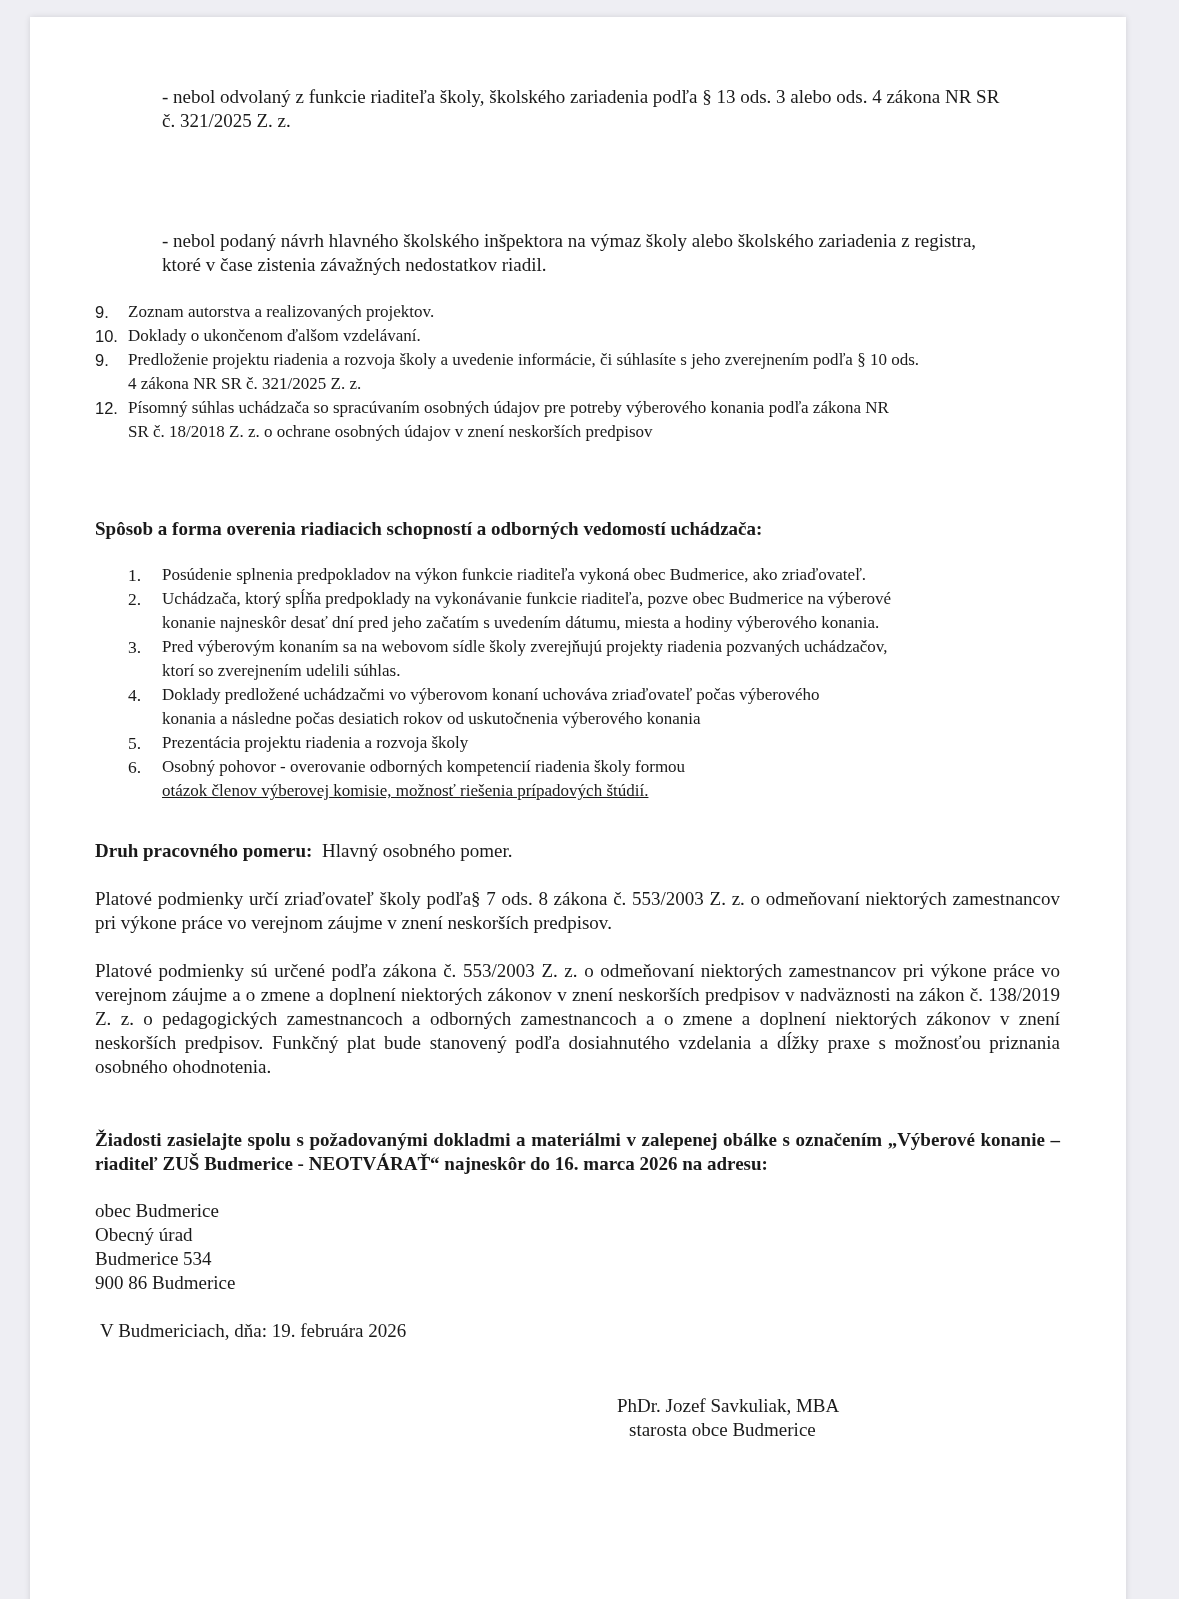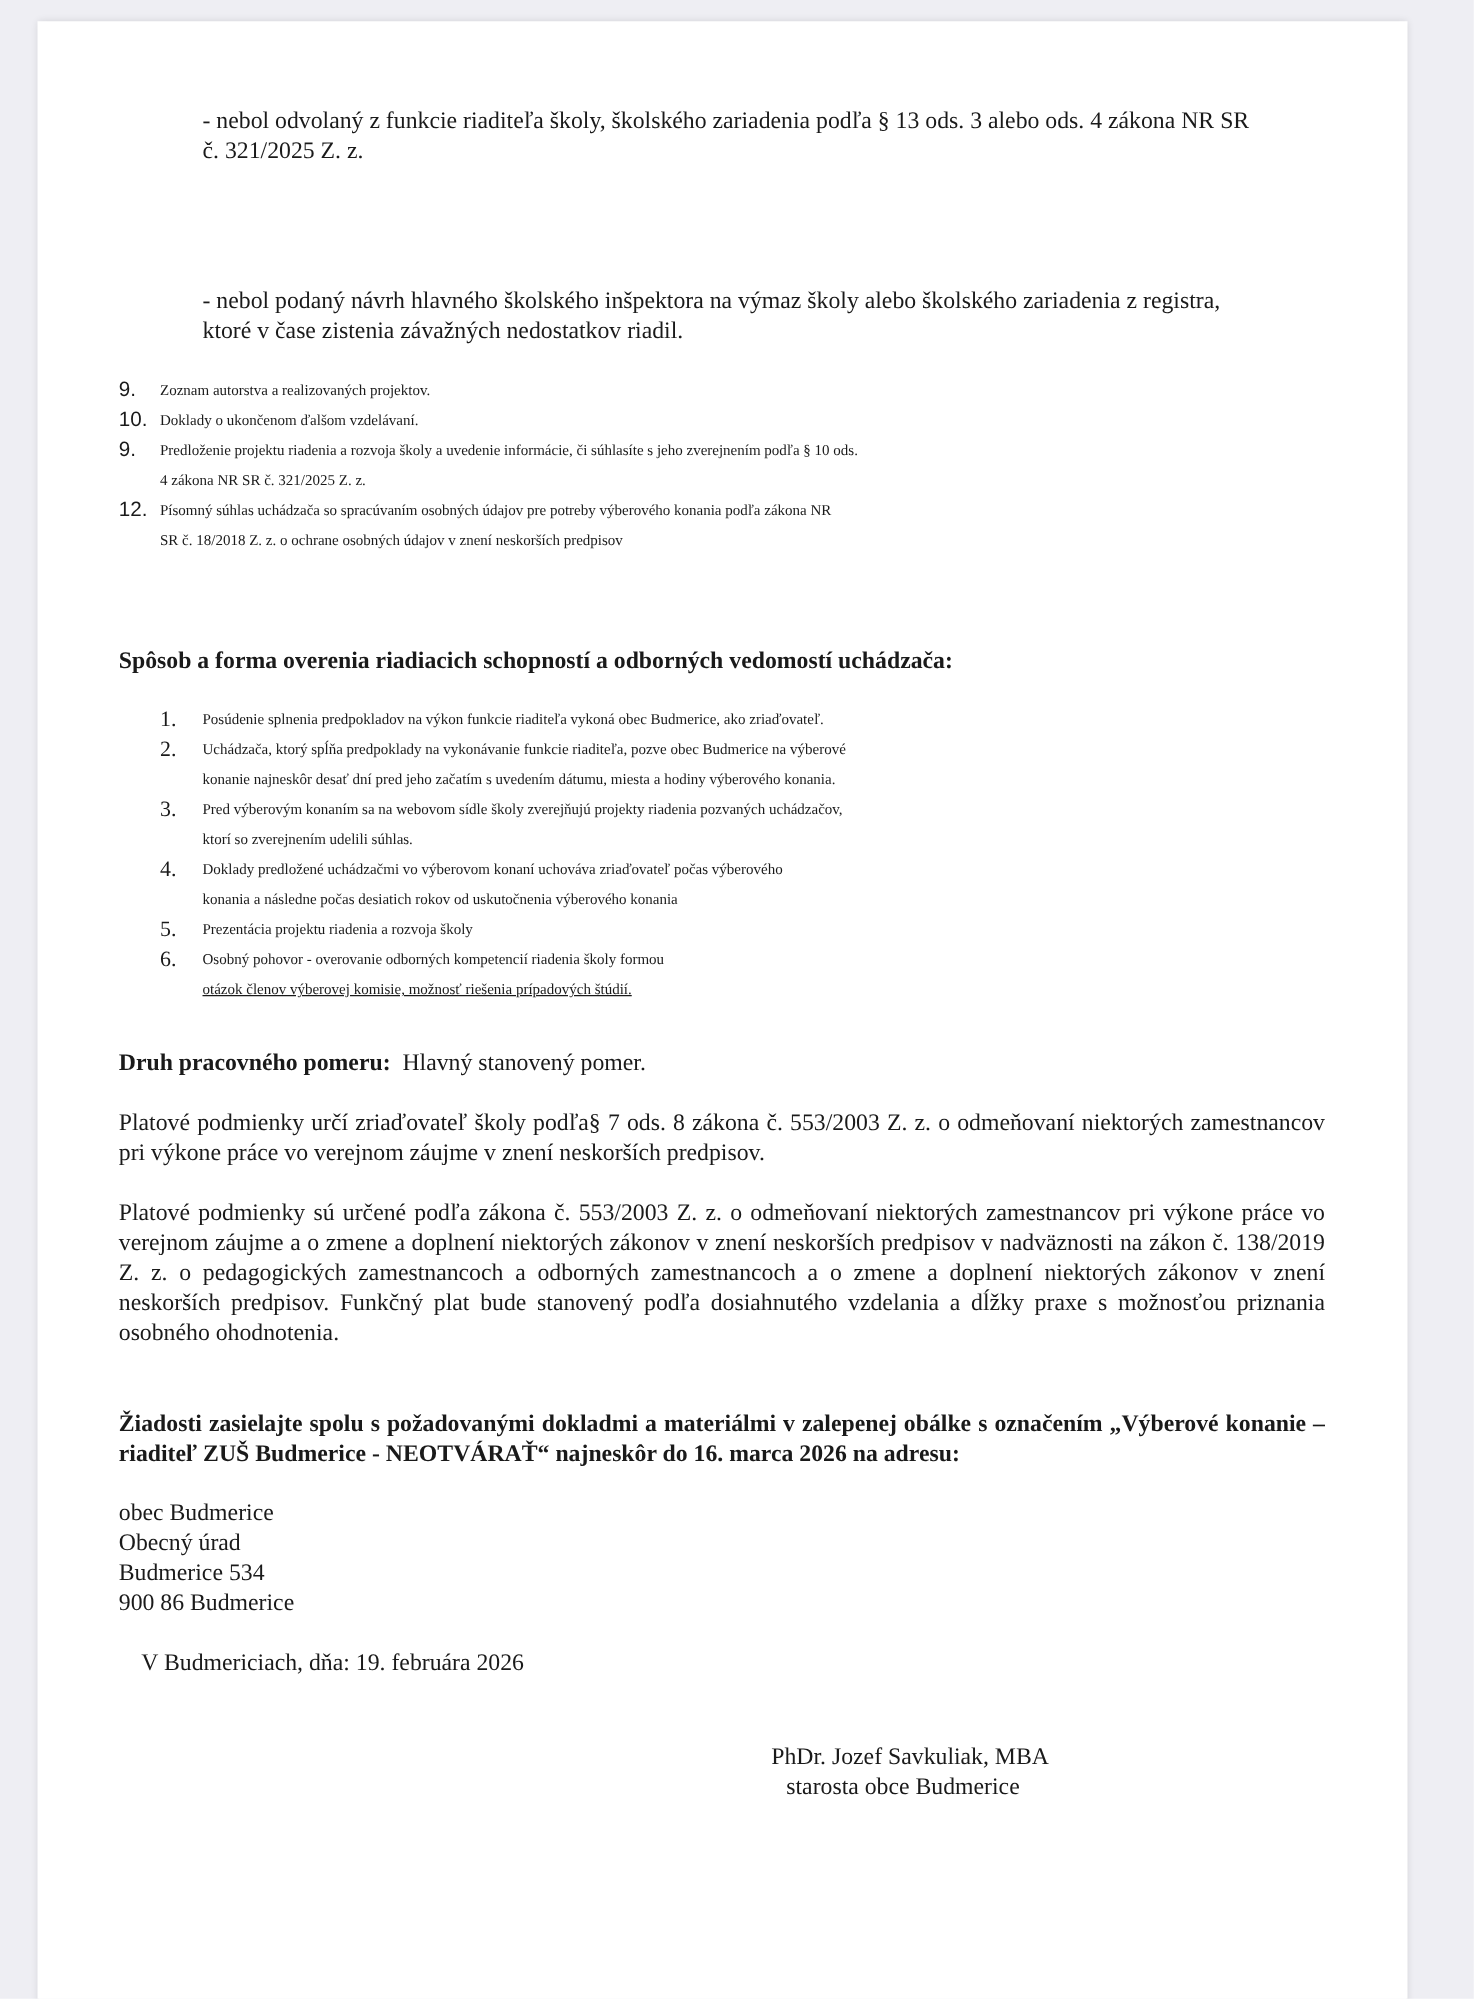--- a/index.html
+++ b/index.html
@@ -36,21 +36,21 @@
       text-align-last: left;
       white-space: normal;
     }
     .num {
       position: absolute;
       font-size: 17.5px;
       line-height: 24px;
     }
     .item-text {
       position: absolute;
-      font-size: 12px;
+      font-size: 17px;
       line-height: 24px;
     }
     .sans-num {
       font-family: "Liberation Sans", "DejaVu Sans", sans-serif;
       font-size: 16.5px;
     }
     .line { display: block; white-space: nowrap; }
   </style>
 </head>
 <body>
@@ -117,34 +117,34 @@
     </div>
     <div>
       <span class="num" style="left:98px; top:738px;">6.</span>
       <span class="item-text txt" style="left:132px; top:738px;">Osobný pohovor - overovanie odborných kompetencií riadenia školy formou</span>
       <span class="item-text txt" style="left:132px; top:762px;text-decoration:underline;">otázok členov výberovej komisie, možnosť riešenia prípadových štúdií.</span>
     </div>
   </div>
 
   <div class="abs txt" style="left:65px; top:822px;">
     <span class="bold">Druh pracovného pomeru:</span>&nbsp;
-    <span>Hlavný stanovený pomer.</span>
+    <span>Hlavný osobného pomer.</span>
   </div>
 
   <div class="abs txt just" style="left:65px; top:870px; width:965px;">Platové podmienky určí zriaďovateľ školy podľa§ 7 ods. 8 zákona č. 553/2003 Z. z. o odmeňovaní niektorých zamestnancov pri výkone práce vo verejnom záujme v znení neskorších predpisov.</div>
 
   <div class="abs txt just" style="left:65px; top:942px; width:965px;">Platové podmienky sú určené podľa zákona č. 553/2003 Z. z. o odmeňovaní niektorých zamestnancov pri výkone práce vo verejnom záujme a o zmene a doplnení niektorých zákonov v znení neskorších predpisov v nadväznosti na zákon č. 138/2019 Z. z. o pedagogických zamestnancoch a odborných zamestnancoch a o zmene a doplnení niektorých zákonov v znení neskorších predpisov. Funkčný plat bude stanovený podľa dosiahnutého vzdelania a dĺžky praxe s možnosťou priznania osobného ohodnotenia.</div>
 
   <div class="abs txt just bold" style="left:65px; top:1111px; width:965px;">Žiadosti zasielajte spolu s požadovanými dokladmi  a materiálmi v zalepenej obálke s označením „Výberové konanie – riaditeľ ZUŠ Budmerice - NEOTVÁRAŤ“ najneskôr do 16. marca 2026 na adresu:</div>
 
   <div class="abs txt" style="left:65px; top:1182px;">
     <span class="line">obec Budmerice</span>
     <span class="line">Obecný úrad</span>
     <span class="line">Budmerice 534</span>
     <span class="line">900 86  Budmerice</span>
   </div>
 
-  <div class="abs txt" style="left:70px; top:1302px;margin-left:13px;">V Budmericiach, dňa: 19. februára 2026</div>
+  <div class="abs txt" style="left:70px; top:1302px;">V Budmericiach, dňa: 19. februára 2026</div>
 
   <div class="abs txt" style="left:587px; top:1377px;">PhDr. Jozef Savkuliak, MBA</div>
   <div class="abs txt" style="left:599px; top:1401px;">starosta obce Budmerice</div>
 
 </div>
 
 </body></html>

